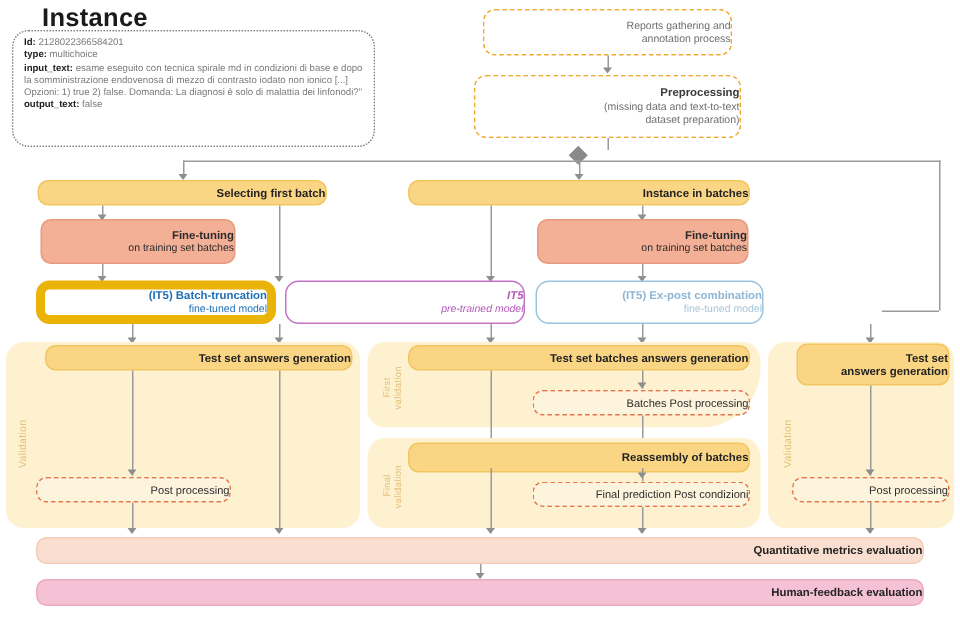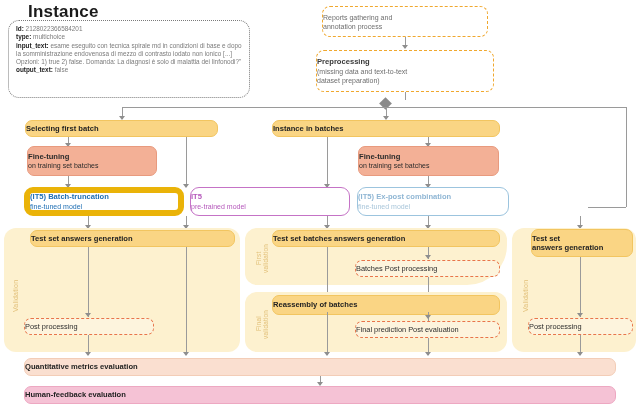--- a/index.html
+++ b/index.html
@@ -11,21 +11,21 @@
 
   
   #instance-title{left:28px;top:2px;font-size:17px;font-weight:bold;color:#1a1a1a;letter-spacing:.2px;}
   #instance-card{left:8px;top:20px;width:242px;height:78px;
       border:1.6px dotted #7a7a7a;border-radius:11px;background:#fff;padding:4px 7px;}
   .inst-line{font-size:6.4px;line-height:8.3px;color:#7b7b7b;}
   .inst-line b{color:#1d1d1d;font-weight:bold;}
 
   
   .box{border-radius:7px;display:flex;flex-direction:column;
-       align-items:flex-start;justify-content:center;text-align:center;}
+       align-items:flex-end;justify-content:center;text-align:center;}
   .box .t1{font-size:7.6px;font-weight:bold;line-height:9.4px;}
   .box .t2{font-size:7px;line-height:9px;}
 
   
   .dashbox{border:1.4px dashed #f0a82e;border-radius:8px;background:#fff;color:#6e6e6e;}
   .dashbox .t1{color:#3a3a3a;}
 
   
   .yellow{background:#fad584;border:1px solid #f2c560;color:#232323;}
   
@@ -145,21 +145,21 @@
   <div class="abs ln vln" style="left:68px;top:176px;height:11px;"></div>
   <div class="abs arrow" style="left:65px;top:184px;"></div>
   <div class="abs ln vln" style="left:428px;top:176px;height:11px;"></div>
   <div class="abs arrow" style="left:425px;top:184px;"></div>
 
   <div class="abs box model m-blue" style="left:24px;top:187px;width:160px;height:29px;">
     <div class="t1">(IT5) Batch-truncation</div>
     <div class="t2">fine-tuned model</div>
   </div>
 
-  <div class="abs box model m-purple" style="left:190px;top:187px;width:160px;height:29px;">
+  <div class="abs box model m-purple" style="left:190px;top:187px;width:160px;height:29px;font-style:italic;">
     <div class="t1">IT5</div>
     <div class="t2">pre-trained model</div>
   </div>
 
   <div class="abs box model m-lblue" style="left:357px;top:187px;width:152px;height:29px;">
     <div class="t1">(IT5) Ex-post combination</div>
     <div class="t2">fine-tuned model</div>
   </div>
 
 
@@ -224,21 +224,21 @@
   </div>
 
   <div class="abs box yellow" style="left:272px;top:295px;width:228px;height:20px;">
     <div class="t1">Reassembly of batches</div>
   </div>
 
   <div class="abs ln vln" style="left:428px;top:312px;height:9px;"></div>
   <div class="abs arrow" style="left:425px;top:315px;"></div>
 
   <div class="abs box postbox" style="left:355px;top:321px;width:145px;height:17px;">
-    <div>Final prediction Post evaluation</div>
+    <div>Final prediction Post condizioni</div>
   </div>
 
   <div class="abs ln vln" style="left:327px;top:312px;height:43px;"></div>
   <div class="abs arrow" style="left:324px;top:352px;"></div>
   <div class="abs ln vln" style="left:428px;top:338px;height:17px;"></div>
   <div class="abs arrow" style="left:425px;top:352px;"></div>
 
   <div class="abs panel" style="left:512px;top:228px;width:124px;height:124px;">
     <div class="vlabel" style="left:10px;top:38px;height:60px;">Validation</div>
   </div>

